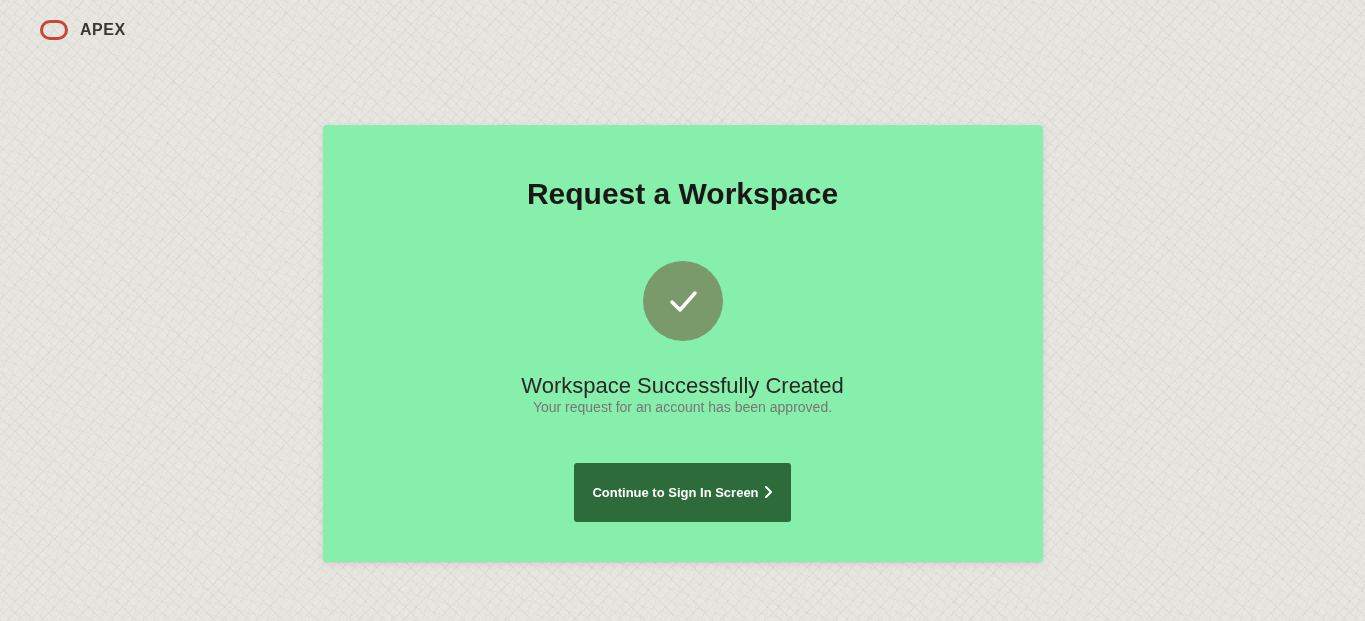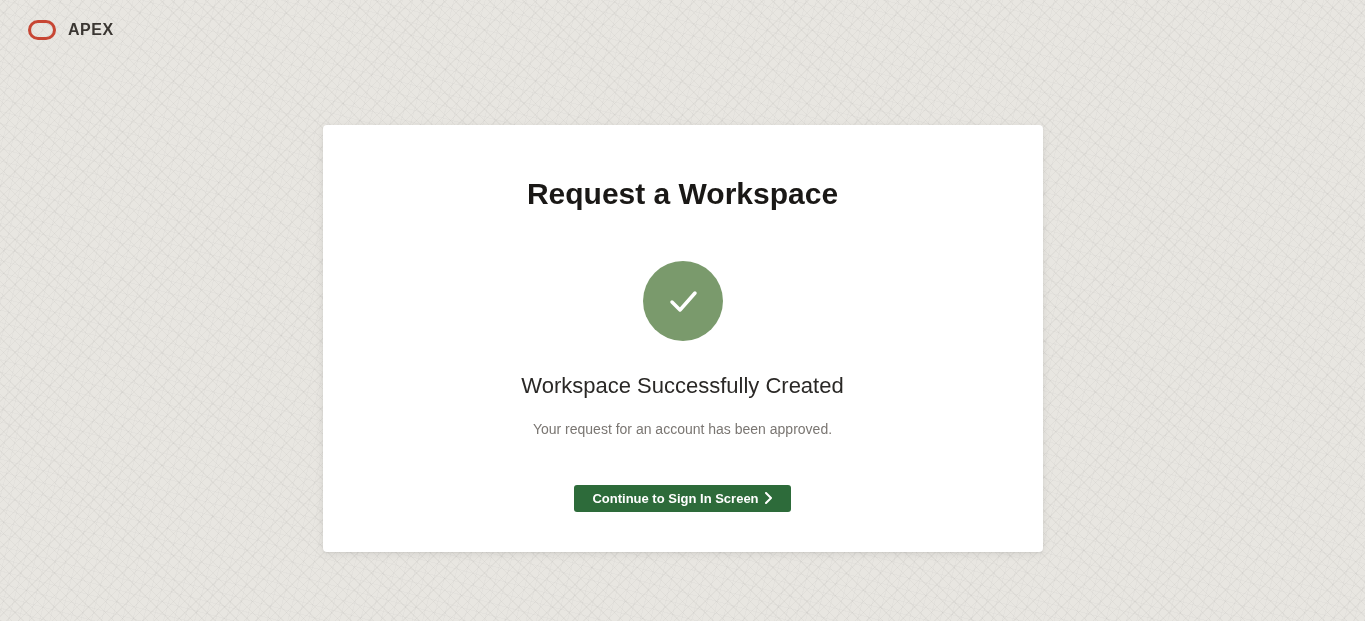--- a/index.html
+++ b/index.html
@@ -12,37 +12,37 @@
       background-color: #e8e6e1;
       background-image: 
         repeating-linear-gradient(45deg, rgba(0,0,0,0.03) 0px, rgba(0,0,0,0.03) 1px, transparent 1px, transparent 8px),
         repeating-linear-gradient(-45deg, rgba(0,0,0,0.03) 0px, rgba(0,0,0,0.03) 1px, transparent 1px, transparent 8px),
         repeating-linear-gradient(15deg, rgba(0,0,0,0.02) 0px, rgba(0,0,0,0.02) 1px, transparent 1px, transparent 12px),
         repeating-linear-gradient(-75deg, rgba(0,0,0,0.02) 0px, rgba(0,0,0,0.02) 1px, transparent 1px, transparent 10px);
       min-height: 621px;
       width: 1365px;
     }
     .header {
-      padding: 20px 28px;
+      padding: 20px 40px;
       display: flex;
       align-items: center;
       gap: 12px;
     }
     .logo-icon {
       width: 28px;
       height: 20px;
     }
     .brand-text {
       font-size: 16px;
       font-weight: 700;
       color: #3a3632;
       letter-spacing: 0.5px;
     }
     .card {
-      background: #ffffff;
+      background: #86efac;
       width: 720px;
       margin: 65px auto 0;
       border-radius: 4px;
       box-shadow: 0 2px 8px rgba(0,0,0,0.08), 0 1px 2px rgba(0,0,0,0.06);
       padding: 52px 40px 40px;
       text-align: center;
     }
     .card-title {
       font-size: 30px;
       font-weight: 600;
@@ -60,32 +60,32 @@
       background: #7a9a6c;
       border-radius: 50%;
       display: flex;
       align-items: center;
       justify-content: center;
     }
     .success-heading {
       font-size: 22px;
       font-weight: 400;
       color: #2a2826;
-      margin-bottom: 22px;
+      margin-bottom: 0;
     }
     .success-subtext {
       font-size: 14px;
       color: #7a7672;
       margin-bottom: 48px;
     }
     .cta-button {
       background: #2d6b3a;
       color: #ffffff;
       border: none;
-      padding: 6px 18px;
+      padding: 22px 18px;
       font-size: 13px;
       font-weight: 600;
       border-radius: 3px;
       cursor: pointer;
       display: inline-flex;
       align-items: flex-end;
       gap: 6px;
     }
     .chevron {
       font-size: 14px;

